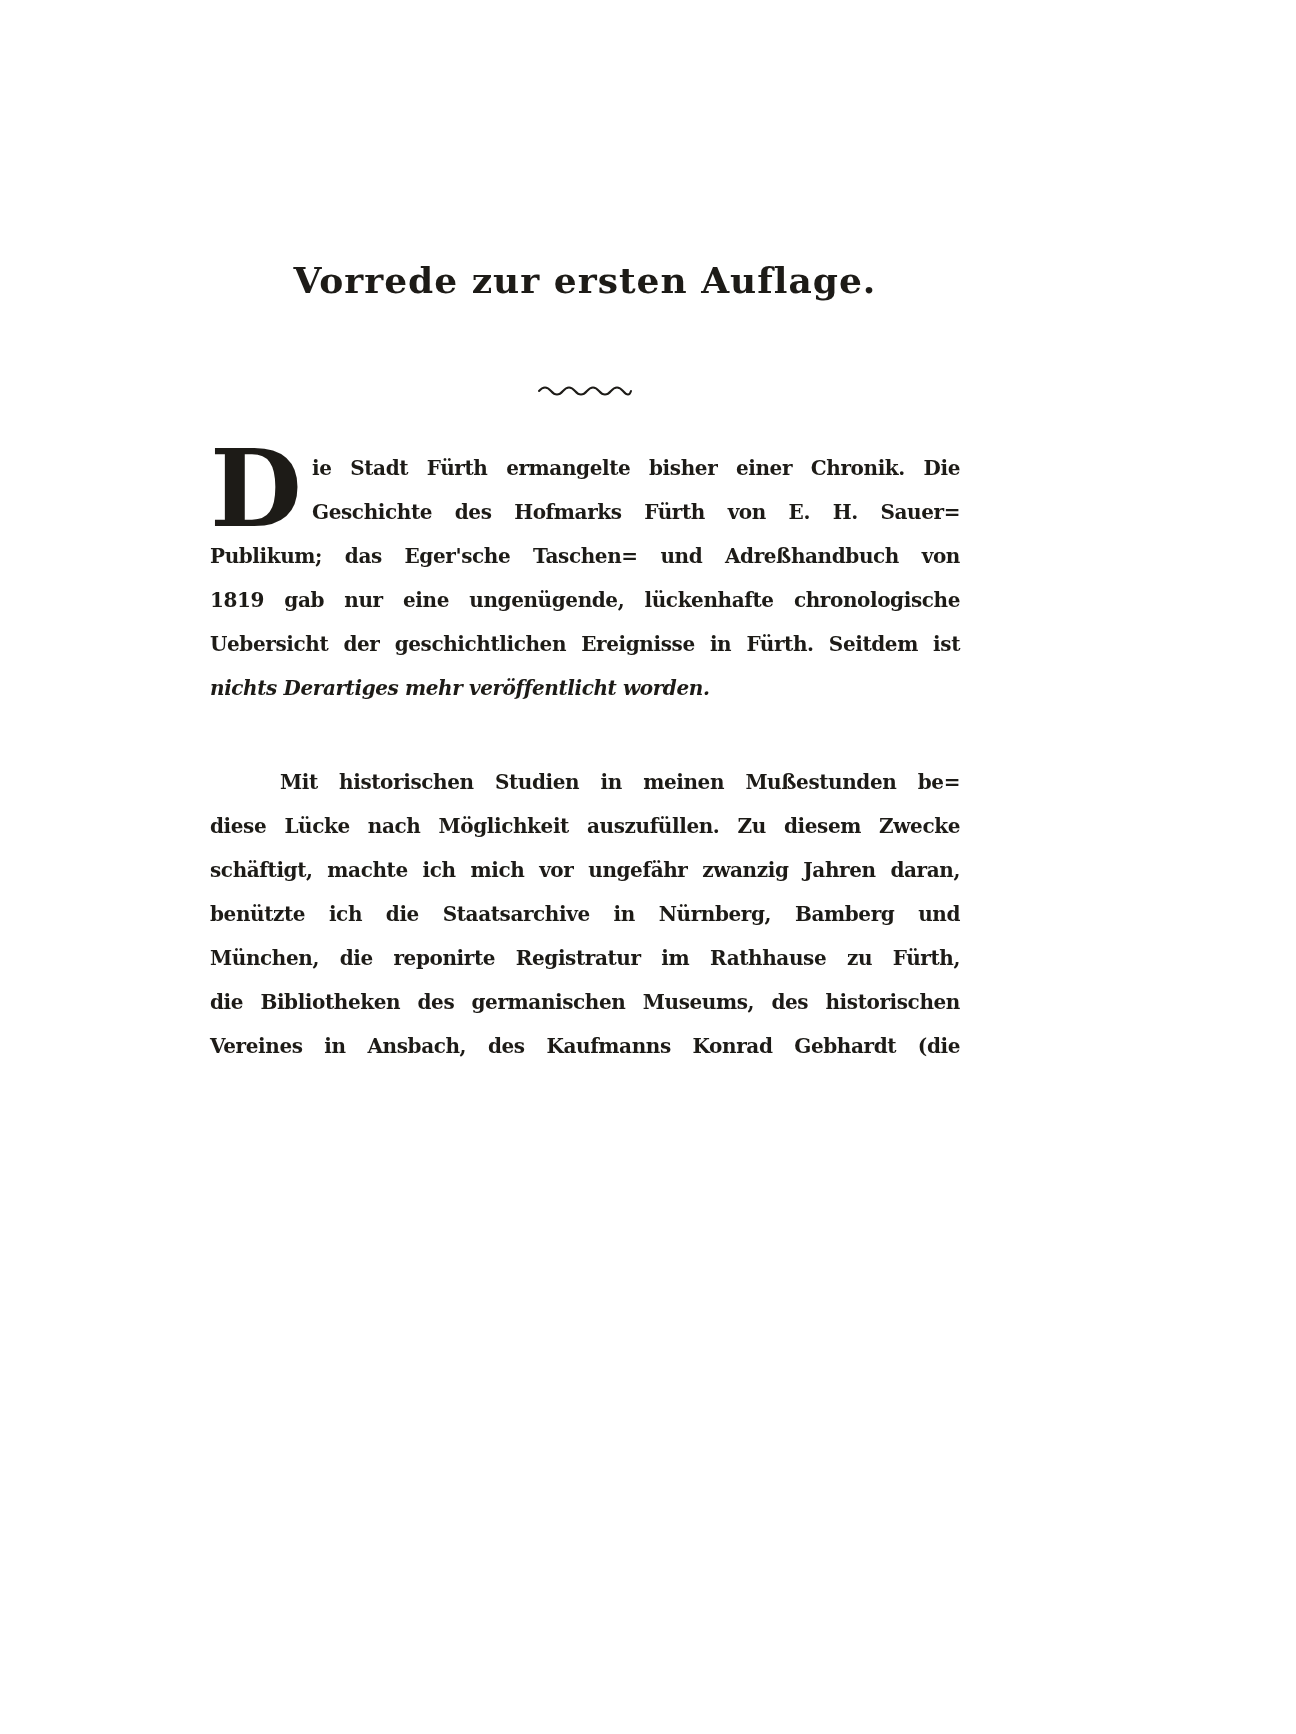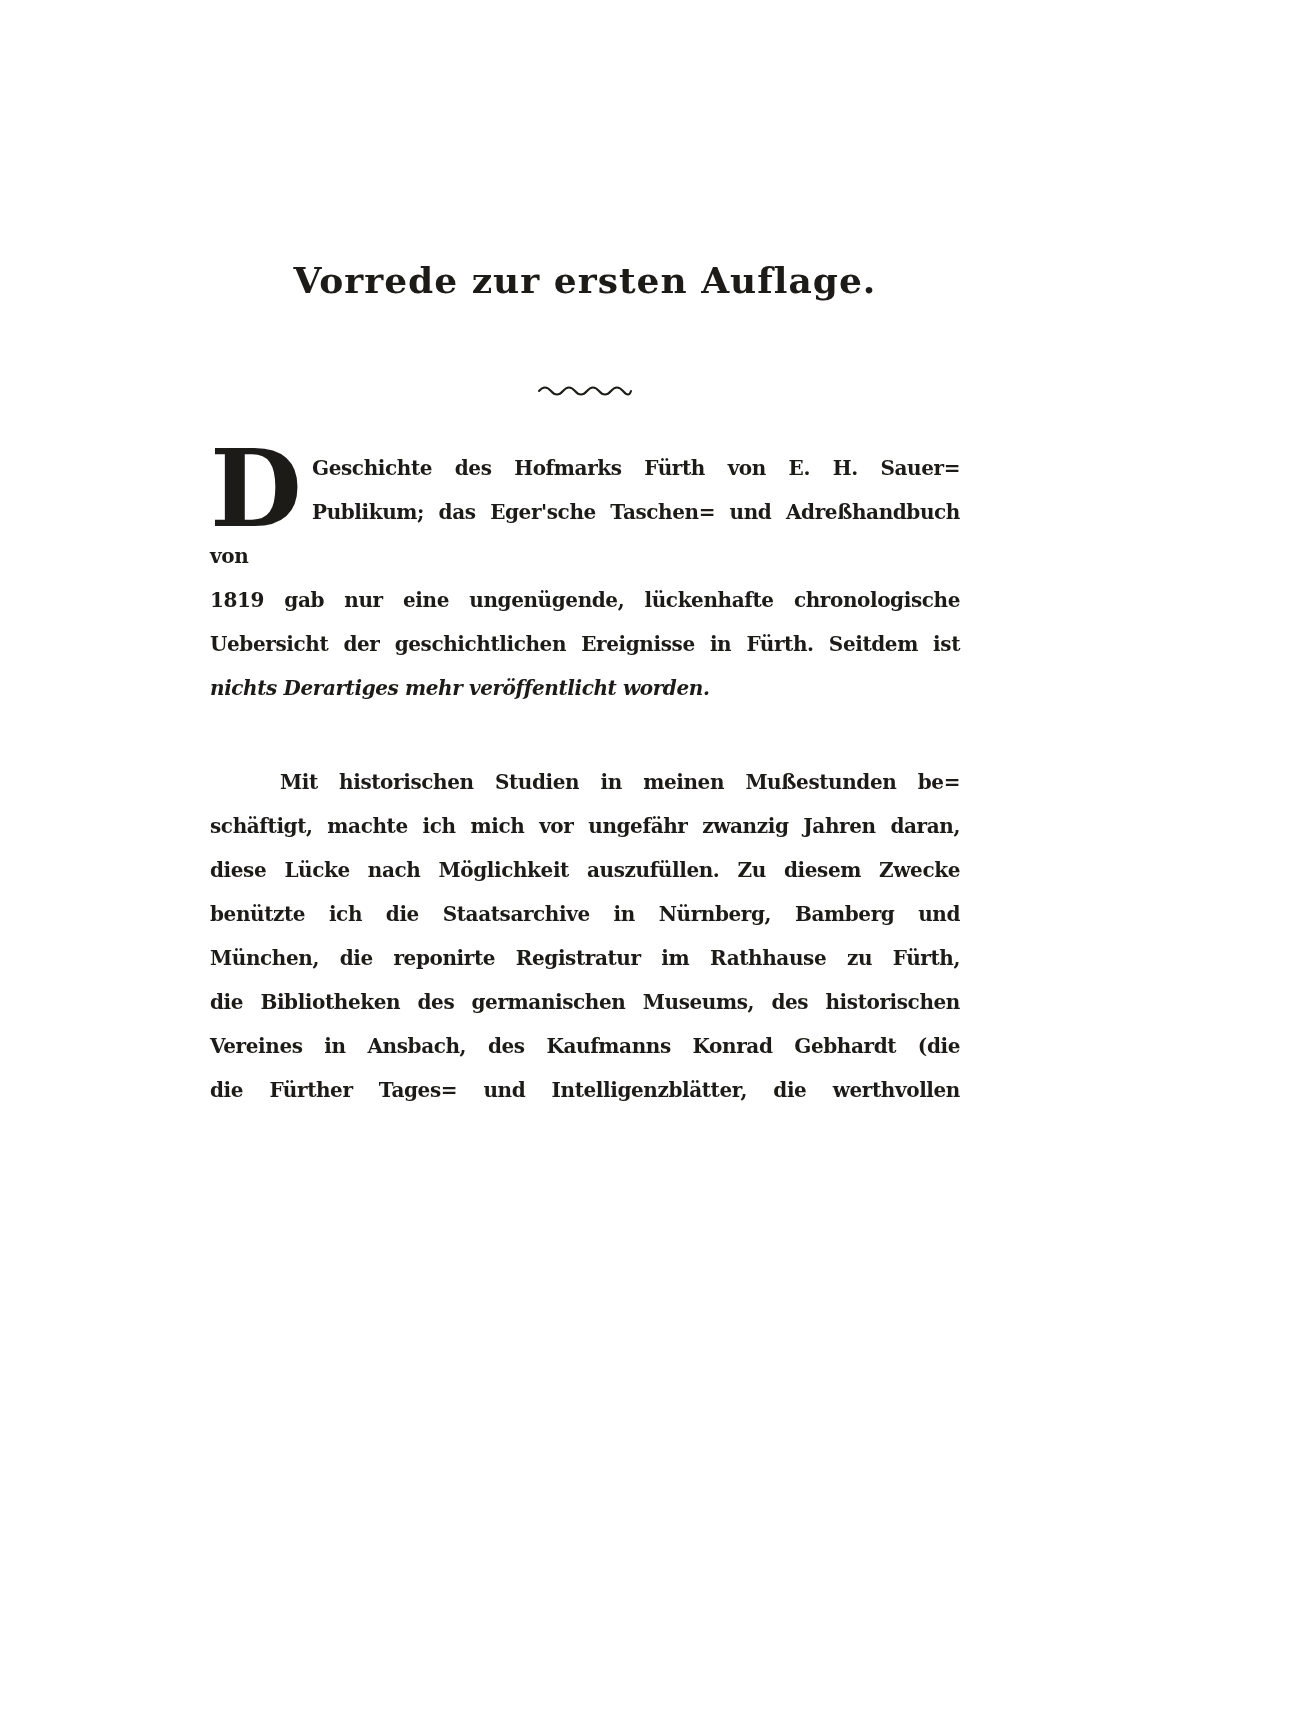--- a/index.html
+++ b/index.html
@@ -78,33 +78,33 @@
     <div class="divider">
       <svg width="96" height="14" viewBox="0 0 96 14">
         <path d="M2 8 Q8 1 14 8 T26 8 T38 8 T50 8 T62 8 T74 8 T86 8 T94 8" fill="none" stroke="#1d1b17" stroke-width="2" stroke-linecap="round"></path>
       </svg>
     </div>
 
     <div class="textblock">
 
       <div class="para para1">
         <span class="dropcap">D</span>
+        <div class="line">ie Stadt Fürth ermangelte bisher einer Chronik. Die</div>
         <div class="line">Geschichte des Hofmarks Fürth von E. H. Sauer=</div>
         <div class="line">Publikum; das Eger'sche Taschen= und Adreßhandbuch von</div>
         <div class="line">1819 gab nur eine ungenügende, lückenhafte chronologische</div>
         <div class="line">Uebersicht der geschichtlichen Ereignisse in Fürth. Seitdem ist</div>
         <div class="line last">nichts Derartiges mehr veröffentlicht worden.</div>
       </div>
 
       <div class="para para2">
         <div class="line indent">Mit historischen Studien in meinen Mußestunden be=</div>
+        <div class="line">diese Lücke nach Möglichkeit auszufüllen. Zu diesem Zwecke</div>
         <div class="line">schäftigt, machte ich mich vor ungefähr zwanzig Jahren daran,</div>
-        <div class="line">diese Lücke nach Möglichkeit auszufüllen. Zu diesem Zwecke</div>
         <div class="line">benützte ich die Staatsarchive in Nürnberg, Bamberg und</div>
         <div class="line">München, die reponirte Registratur im Rathhause zu Fürth,</div>
         <div class="line">die Bibliotheken des germanischen Museums, des historischen</div>
         <div class="line">Vereines in Ansbach, des Kaufmanns Konrad Gebhardt (die</div>
-        <div class="line">die Fürther Tages= und Intelligenzblätter, die werthvollen</div>
       </div>
 
     </div>
   </div>
 </div>
 
 </body></html>

